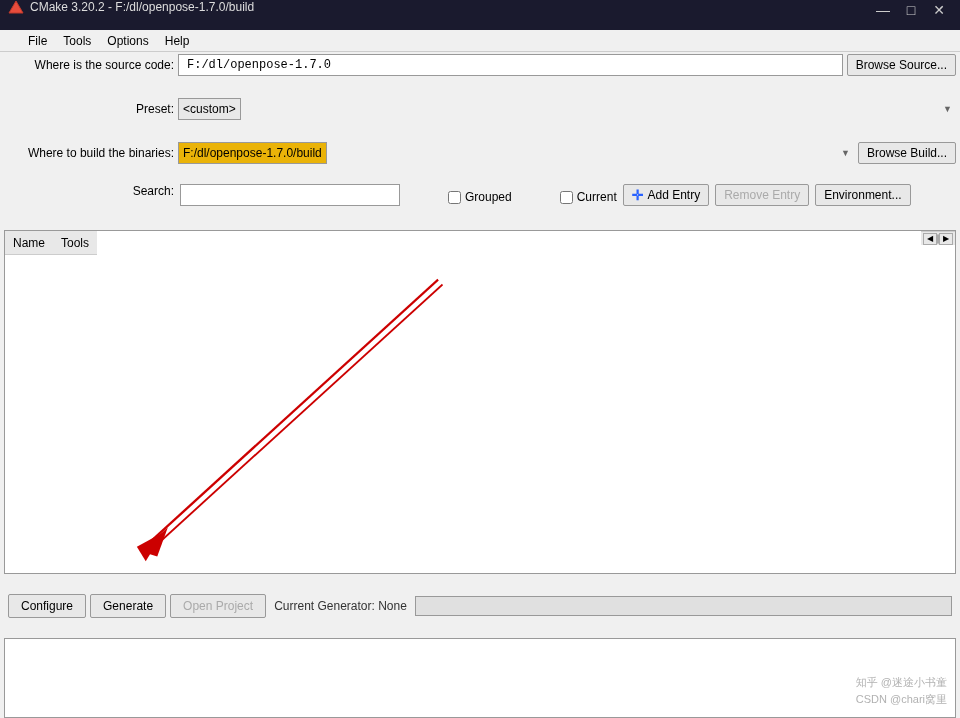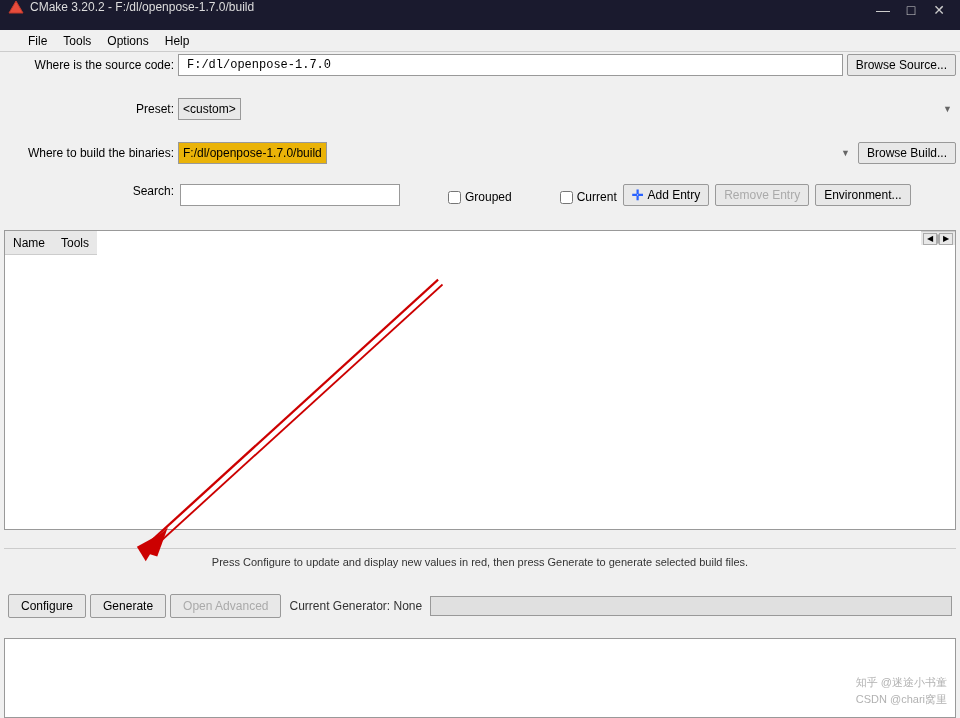--- a/index.html
+++ b/index.html
@@ -436,28 +436,25 @@
       </svg>
     </div>
 
     <div class="scrollbar-area">
       <div class="scroll-arrow">◀</div>
       <div class="scrollbar-track"></div>
       <div class="scroll-arrow">▶</div>
     </div>
   </div>
 
-  <div class="status-bar">
-    <span class="status-text">Press Configure to update and display new values in red, then press Generate to generate selected build files.</span>
-  </div>
 
   <div class="action-row">
     <button class="action-btn">Configure</button>
     <button class="action-btn">Generate</button>
-    <button class="action-btn disabled">Open Advanced</button>
+    <button class="action-btn disabled">Open Project</button>
     <span class="generator-text">Current Generator: None</span>
     <div class="progress-area"></div>
   </div>
 
   <div class="output-area" style="flex:0 0 80px; position:relative; margin:0;">
     <div class="watermark">
       <div>知乎 @迷途小书童</div>
       <div>CSDN @chari窝里</div>
     </div>
   </div>

